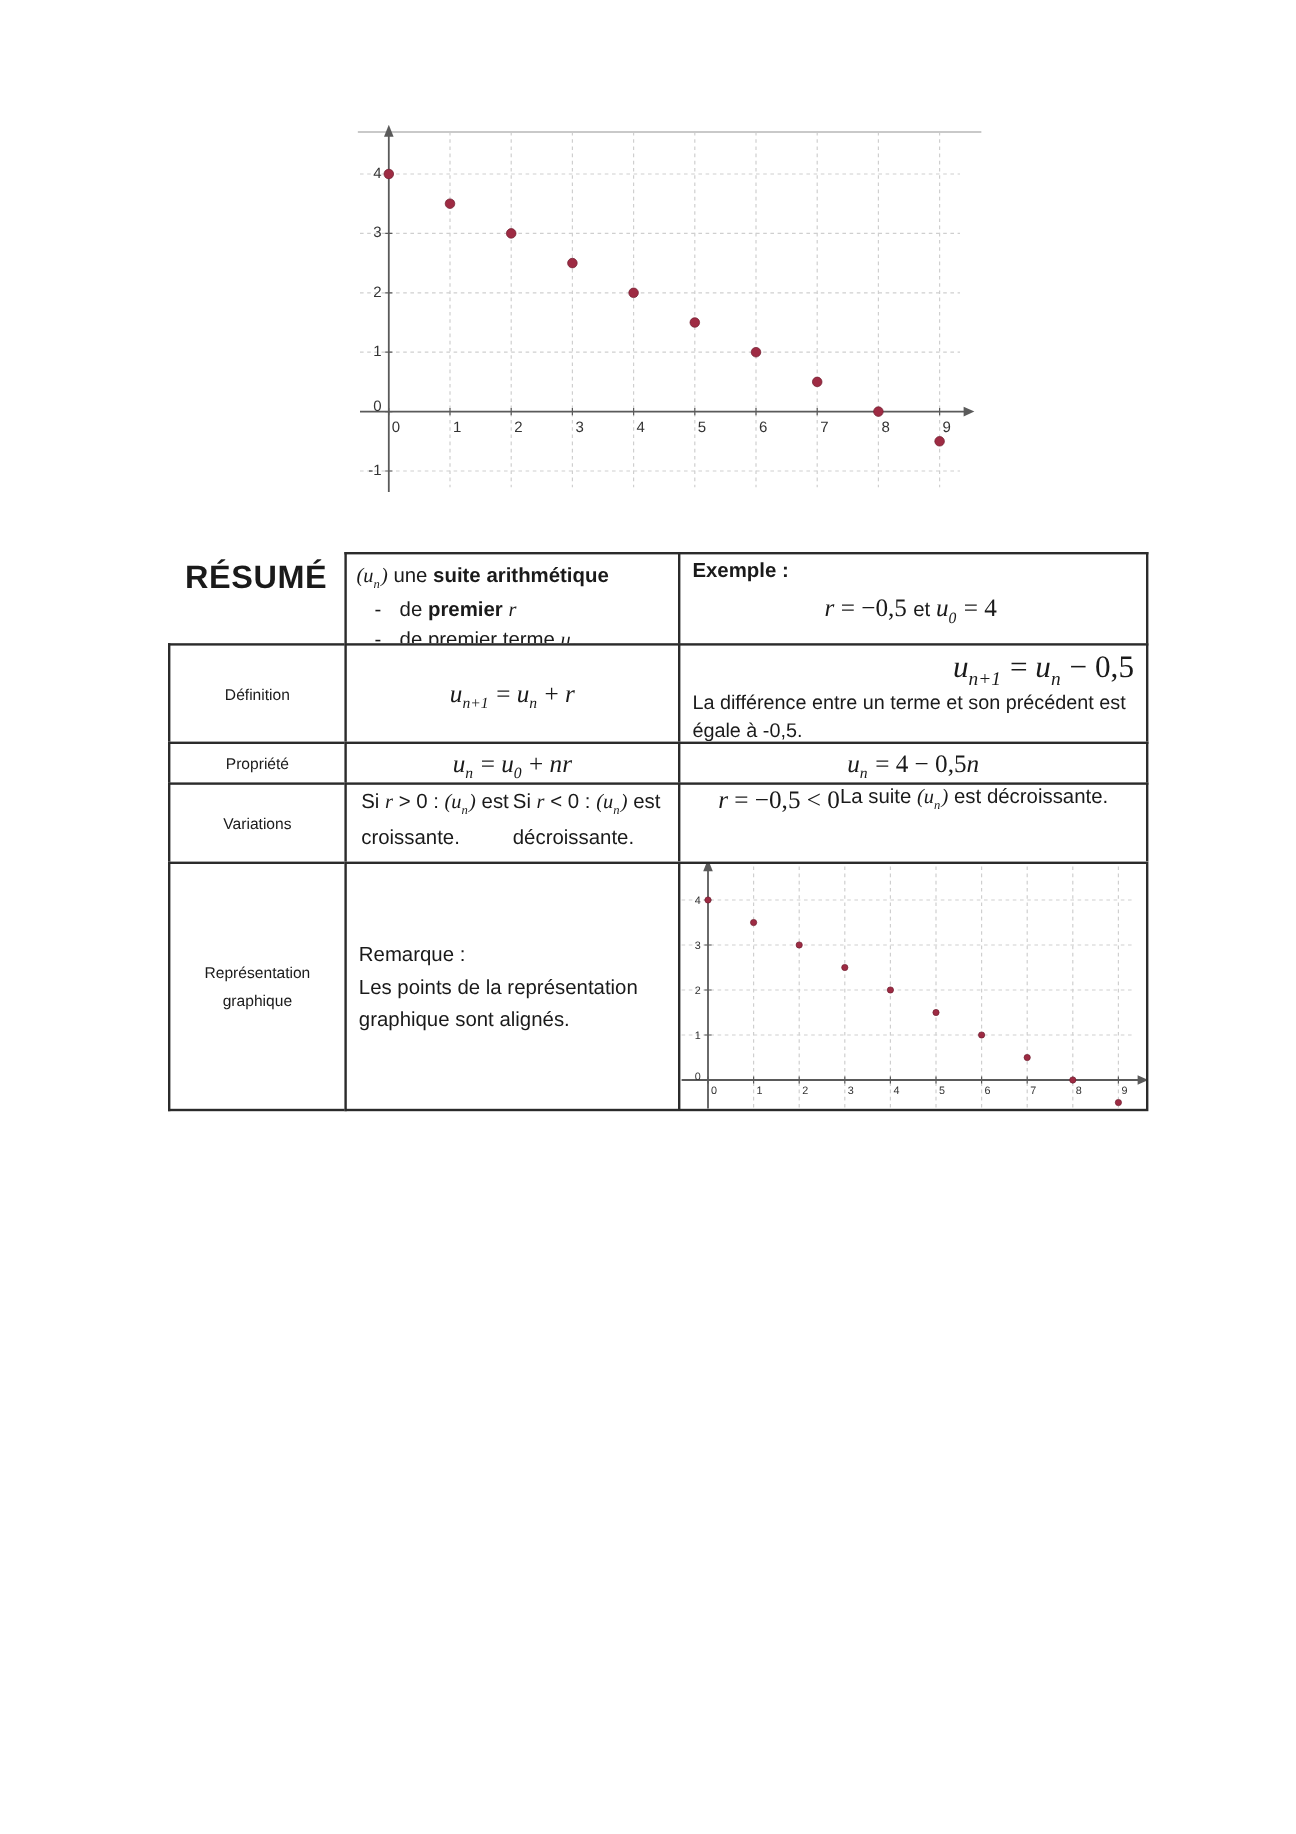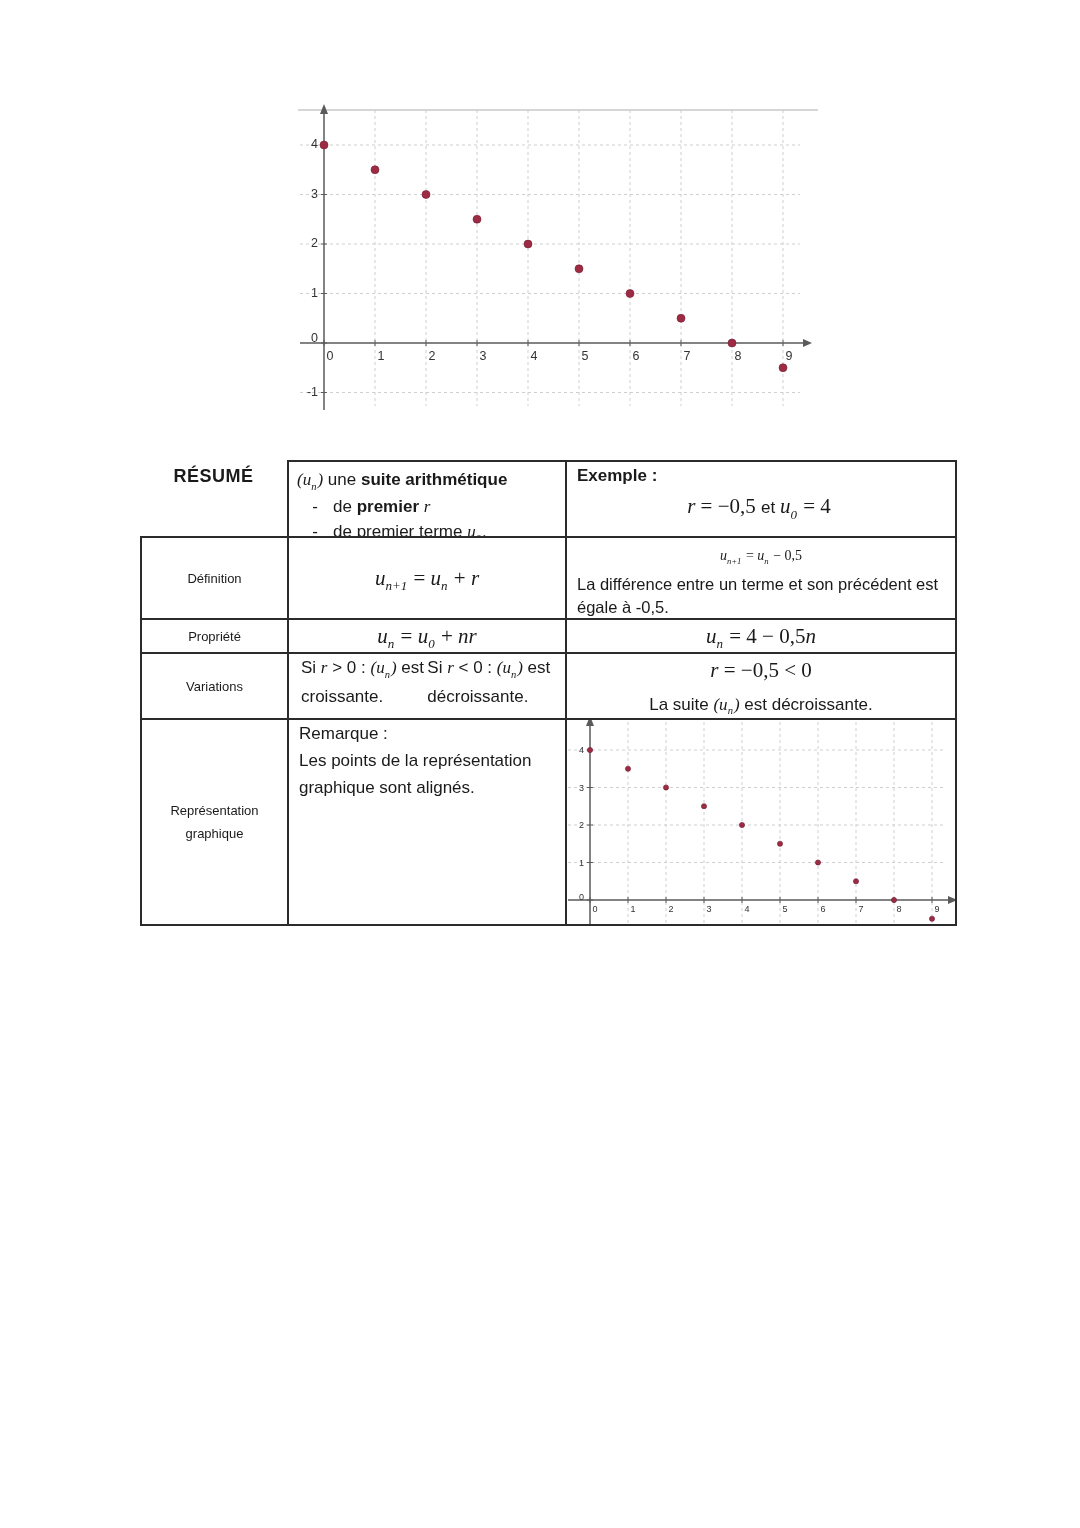--- a/index.html
+++ b/index.html
@@ -23,46 +23,46 @@
   }
   .cell{
     border-top:2px solid #2b2b2b;border-left:2px solid #2b2b2b;
     box-sizing:border-box;position:relative;background:#fff;
   }
   .cell.last-col{border-right:2px solid #2b2b2b;}
   .cell.last-row{border-bottom:2px solid #2b2b2b;}
   .cell.no-border{border-top:none;border-left:none;}
 
   .c-resume{display:flex;justify-content:center;align-items:flex-start;
-    padding-top:6px;font-size:18px;font-weight:700;letter-spacing:.5px;}
+    padding-top:6px;font-size:27px;font-weight:700;letter-spacing:.5px;}
 
   .c-hdr2{padding:5px 6px 0 8px;font-size:17px;line-height:25px;}
   .bullet-line{display:flex;}
   .bullet{width:36px;text-align:center;flex:none;}
 
   .c-hdr3{padding:4px 0 0 10px;font-size:17px;}
   .hdr3-title{font-weight:700;}
   .center-formula{text-align:center;font-size:21px;margin-top:8px;padding-right:14px;}
 
   .label-cell{display:flex;align-items:center;justify-content:center;
     text-align:center;font-size:13px;line-height:23px;padding:0 8px;}
 
   .formula-cell{display:flex;align-items:center;justify-content:center;font-size:21px;}
 
   .def-example{padding:4px 10px 0 10px;font-size:16.5px;line-height:23px;}
-  .def-example .formula-line{text-align:center;font-size:14px;margin:2px 0 4px 0;}
+  .def-example .formula-line{text-align:right;font-size:26px;margin:2px 0 4px 0;}
 
   .variations-cell{display:flex;flex-direction:row;justify-content:center;
     padding:0 0 0 12px;font-size:17px;line-height:27px;}
 
-  .var-example{display:flex;flex-direction:column;justify-content:center;
+  .var-example{display:flex;flex-direction:row;justify-content:center;
     text-align:center;font-size:17px;}
   .var-example .formula-line{font-size:21px;margin-bottom:12px;}
 
-  .rep-note{display:flex;flex-direction:column;
+  .rep-note{display:flex;flex-direction:column;justify-content:center;
     padding:0 8px 0 10px;font-size:17px;line-height:27px;}
 
   .chart-cell{padding:0;overflow:hidden;}
 
   
   .run-sans{font-family:"Liberation Sans",sans-serif;font-style:normal;font-weight:400;}
   .run-bold{font-family:"Liberation Sans",sans-serif;font-style:normal;font-weight:700;}
   .run-mi{font-family:"Liberation Serif",serif;font-style:italic;}
   .run-mr{font-family:"Liberation Serif",serif;font-style:normal;}
   .run-sub{font-family:"Liberation Serif",serif;font-style:italic;

